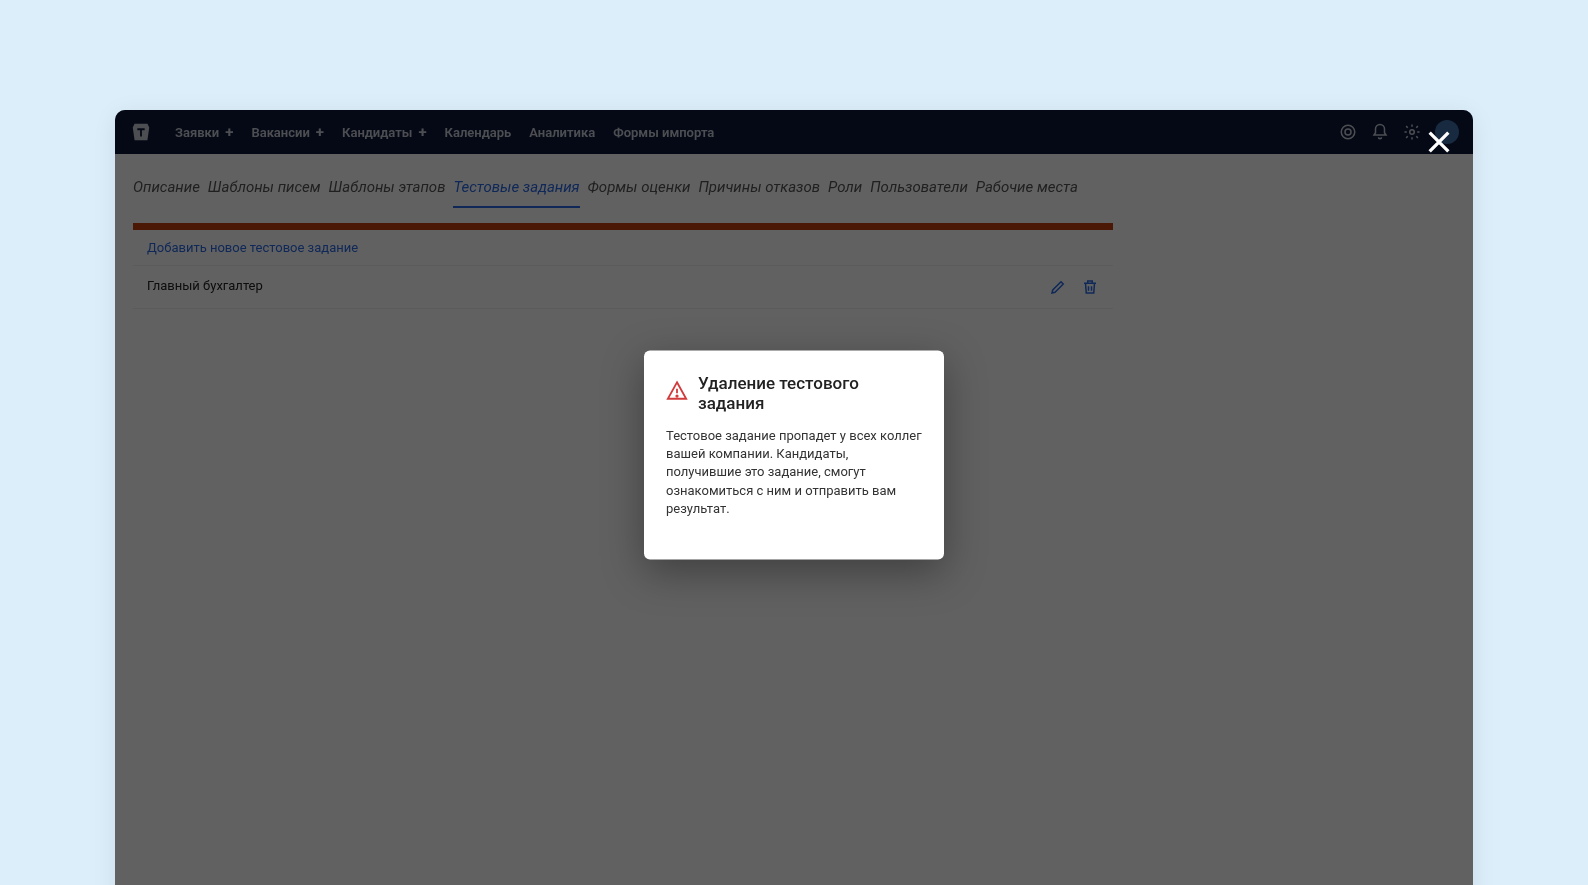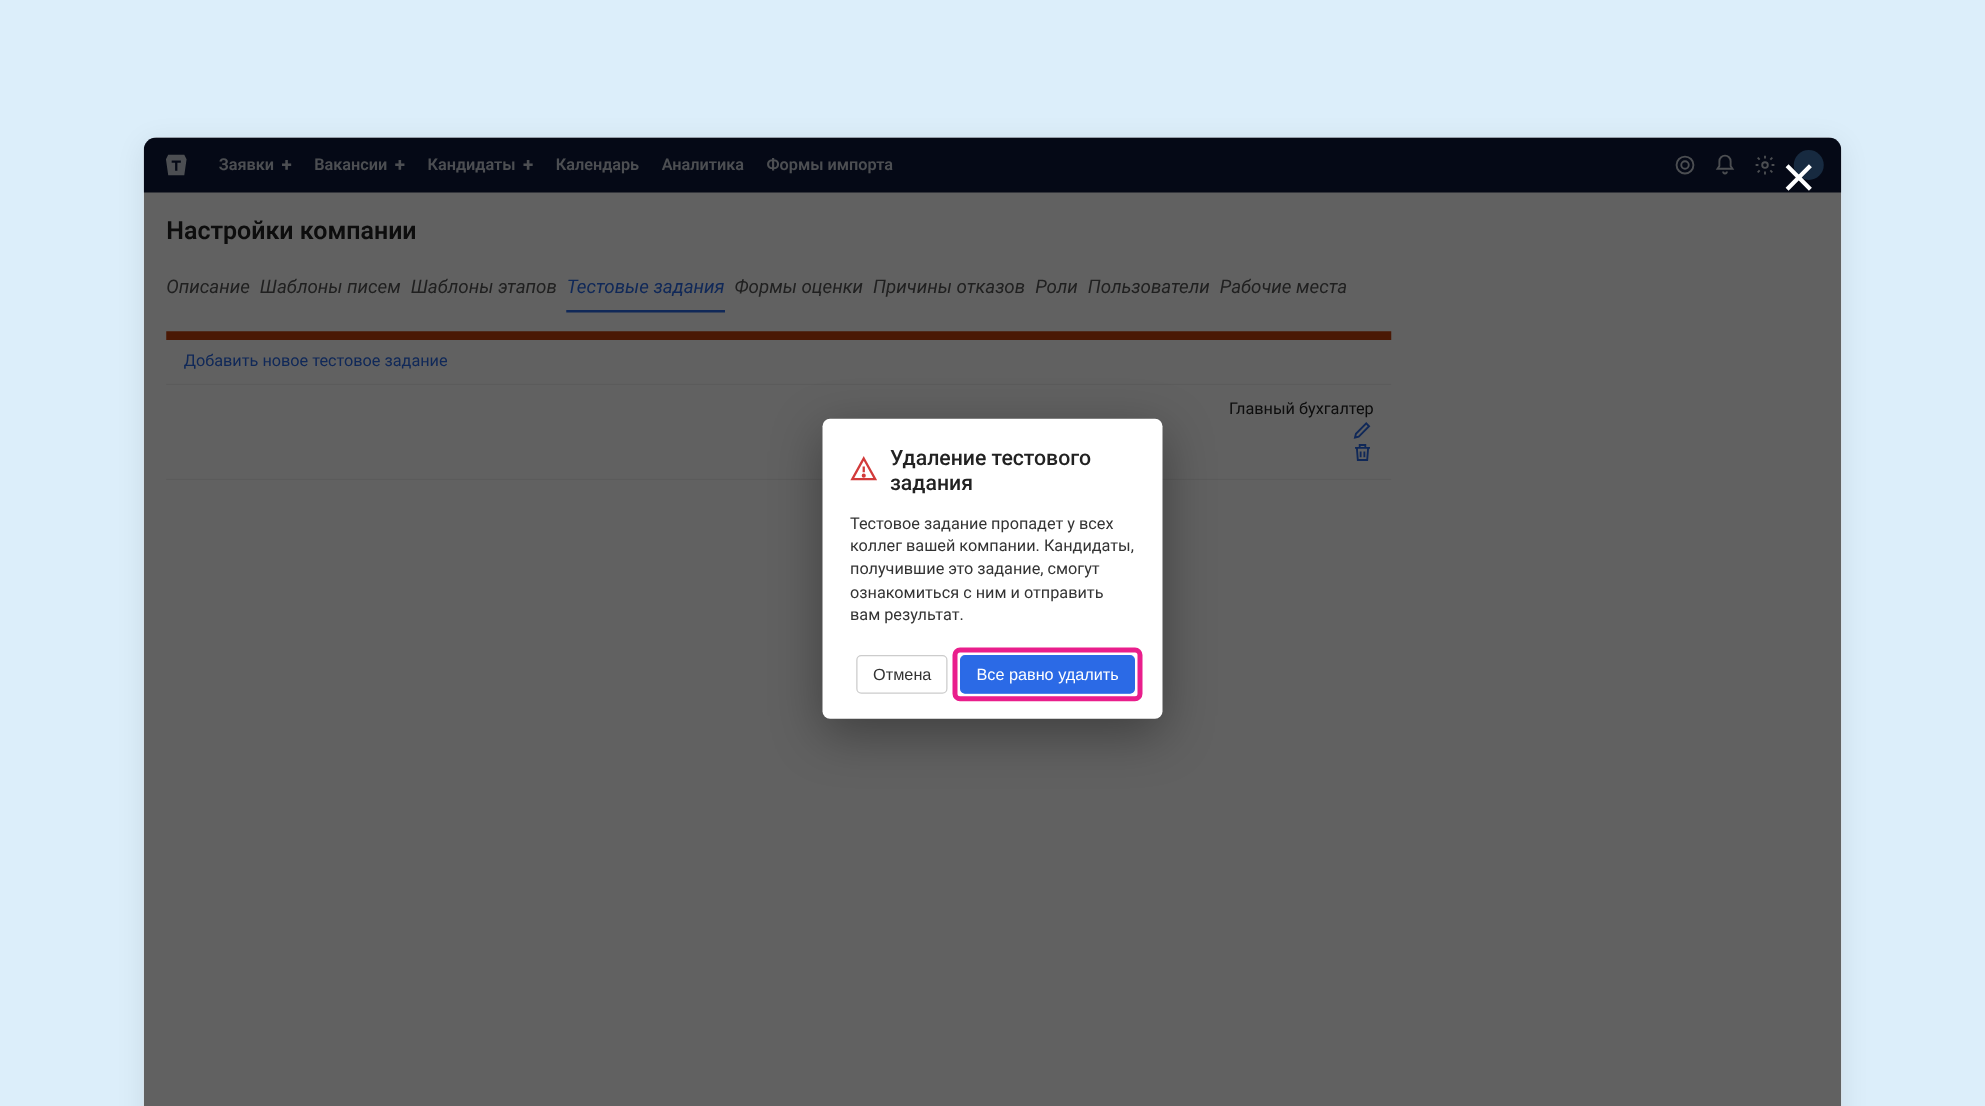--- a/index.html
+++ b/index.html
@@ -87,25 +87,24 @@
     margin-top: 14px;
     padding: 10px 14px;
     border-top: 7px solid #c2410c;
     border-bottom: 1px solid #eee;
     color: #2b6ae6;
     font-size: 13px;
     cursor: pointer;
   }
   .item-row {
     display: flex;
-    align-items: flex-end;
+    align-items: flex-start;
     padding: 12px 14px;
     border-bottom: 1px solid #eee;
     font-size: 13px;
-    flex-direction: column;
   }
   .item-row .row-spacer { flex: 1; }
   .row-icon {
     width: 18px; height: 18px;
     cursor: pointer;
     margin-left: 14px;
     color: #2b6ae6;
   }
   .dim-overlay {
     position: absolute;
@@ -118,21 +117,21 @@
     right: 133px;
     width: 32px; height: 32px;
     cursor: pointer;
     color: #fff;
   }
   .dialog {
     position: absolute;
     left: 50%;
     top: 455px;
     transform: translate(-50%, -50%);
-    width: 272px;
+    width: 300px;
     background: #fff;
     border-radius: 6px;
     box-shadow: 0 12px 40px rgba(0,0,0,0.35);
     padding: 22px 22px 20px 22px;
   }
   .dialog-header {
     display: flex;
     align-items: center;
     gap: 10px;
     margin-bottom: 14px;
@@ -222,21 +221,20 @@
     <div class="nav-icon">
       <svg viewBox="0 0 24 24" width="18" height="18" stroke="#c9ced8" stroke-width="2" fill="none">
           <circle cx="12" cy="12" r="3"></circle>
           <path d="M12 2v3M12 19v3M4.2 4.2l2.1 2.1M17.7 17.7l2.1 2.1M2 12h3M19 12h3M4.2 19.8l2.1-2.1M17.7 6.3l2.1-2.1"></path>
         </svg>
     </div>
     <div class="avatar"></div>
   </div>
 
   <div class="content">
-    <div class="page-title">Настройки компании</div>
 
     <div class="tabs">
       <div class="tab">Описание</div>
       <div class="tab">Шаблоны писем</div>
       <div class="tab">Шаблоны этапов</div>
       <div class="tab active">Тестовые задания</div>
       <div class="tab">Формы оценки</div>
       <div class="tab">Причины отказов</div>
       <div class="tab">Роли</div>
       <div class="tab">Пользователи</div>
@@ -277,20 +275,13 @@
     <span>
       <svg viewBox="0 0 24 24" width="22" height="22" stroke="#d23b3b" stroke-width="2" fill="none">
           <path d="M12 3l10 18H2L12 3z"></path>
           <path d="M12 10v5"></path>
           <circle cx="12" cy="18" r="0.8" fill="#d23b3b"></circle>
         </svg>
     </span>
     <span class="dialog-title">Удаление тестового задания</span>
   </div>
   <div class="dialog-body">Тестовое задание пропадет у всех коллег вашей компании. Кандидаты, получившие это задание, смогут ознакомиться с ним и отправить вам результат.</div>
-  <div class="dialog-actions">
-    <button class="btn">Отмена</button>
-    <span style="position:relative; display:inline-block;">
-      <button class="btn btn-primary">Все равно удалить</button>
-      <span class="highlight-ring" style="left:-6px; top:-6px; right:-6px; bottom:-6px;"></span>
-    </span>
-  </div>
 </div>
 
 </body></html>

